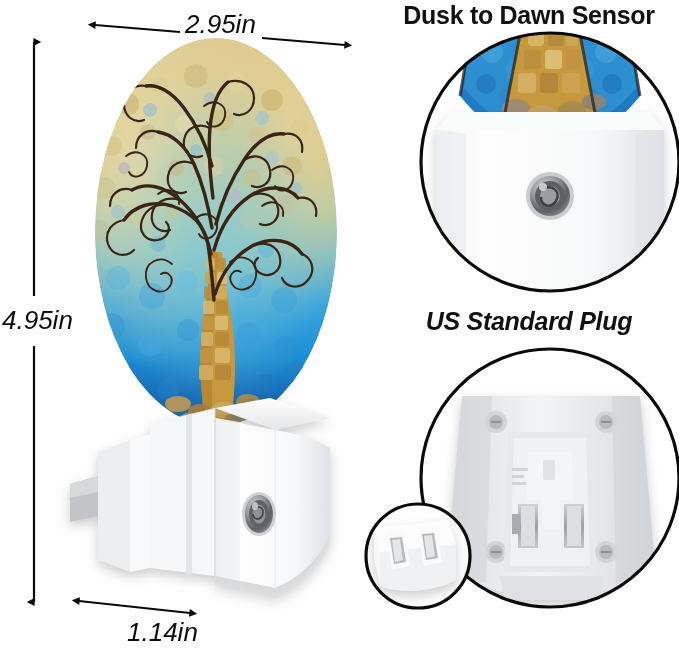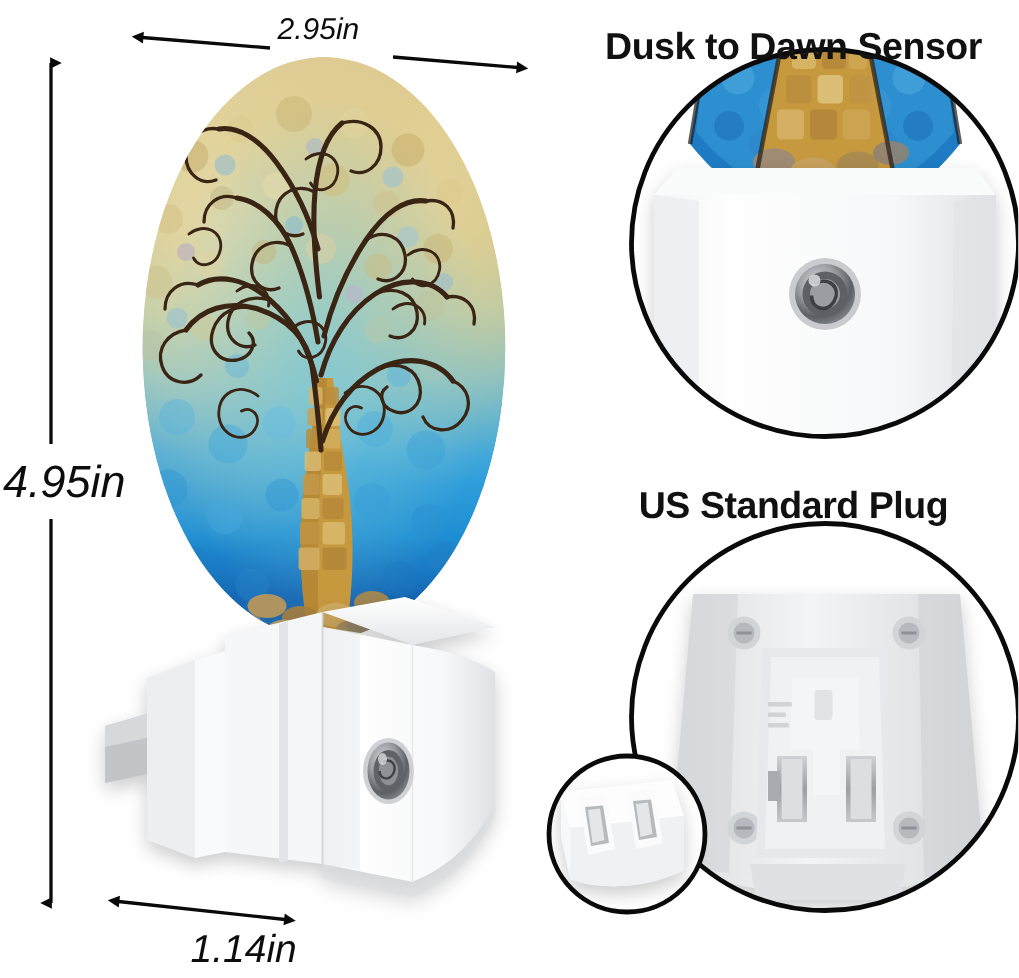--- a/index.html
+++ b/index.html
@@ -9,21 +9,20 @@
 
   
   .heading{
     position:absolute;
     font-family:"Liberation Sans",sans-serif;
     font-weight:bold;
     color:#111111;
     letter-spacing:-0.3px;
     white-space:nowrap;
     text-align:center;
-    margin-top:16px;
   }
 
   
   .dimlabel{
     position:absolute;
     font-family:"Liberation Sans",sans-serif;
     font-style:italic;
     font-weight:normal;
     color:#0d0d0d;
     white-space:nowrap;
@@ -427,24 +426,24 @@
           <path d="M392,540 L400,539 L403,560 L395,562 Z" fill="#e4e6e8"></path>
           <path d="M418,528 L436,526 L442,562 L424,566 Z" fill="#fbfbfc"></path>
           <path d="M422,534 L434,533 L438,558 L426,560 Z" fill="#b7babd"></path>
           <path d="M424,536 L432,535 L435,556 L427,558 Z" fill="#e4e6e8"></path>
         </g>
       </g>
       <circle cx="418" cy="556" r="52" fill="none" stroke="#0a0a0a" stroke-width="3.2"></circle>
     </g>
   </svg>
 
-  <div class="dimlabel nosel" style="left:185px;top:9px;font-size:20px;">2.95in</div>
-
-  <div class="dimlabel nosel" style="left:2px;top:305px;font-size:30px;text-align:center;">4.95in</div>
+  <div class="dimlabel nosel" style="left:185px;top:9px;font-size:26px;">2.95in</div>
+
+  <div class="dimlabel nosel" style="left:2px;top:305px;font-size:26px;text-align:center;">4.95in</div>
 
   <div class="dimlabel nosel" style="left:88px;top:617px;font-size:26px;margin-left:39px;">1.14in</div>
 
   <div class="heading nosel" style="left:379px;top:0px;width:300px;font-size:25px;line-height:30px;">Dusk to Dawn Sensor</div>
 
-  <div class="heading nosel" style="left:379px;top:306px;width:300px;font-size:25px;line-height:30px;">US Standard Plug</div>
+  <div class="heading nosel" style="left:379px;top:306px;width:300px;font-size:25px;line-height:30px;font-style:italic;">US Standard Plug</div>
 
 
 </div>
 
 </body></html>

